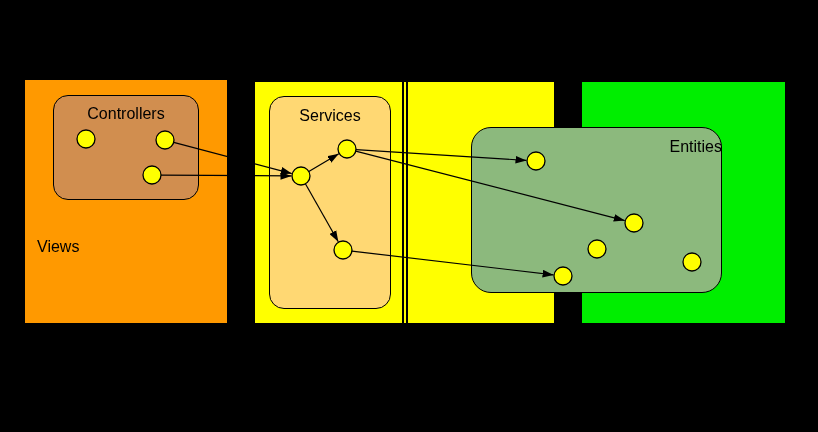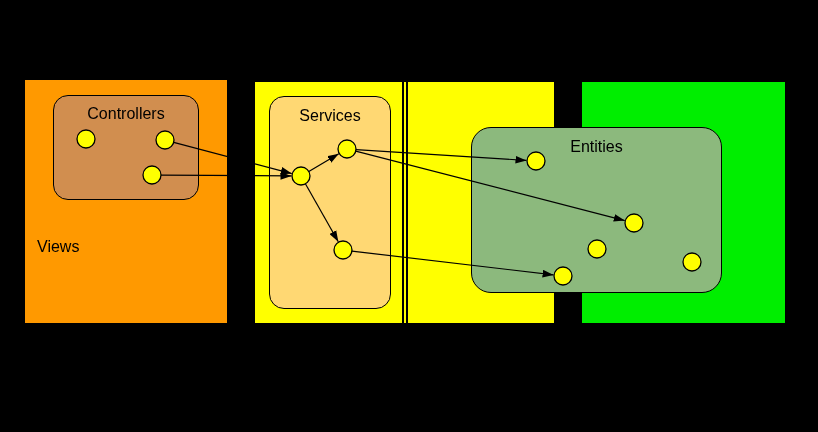--- a/index.html
+++ b/index.html
@@ -39,21 +39,21 @@
   .box-entities    { left: 471px; top: 127px; width: 251px; height: 166px; border-radius: 20px; }
   .label {
     position: absolute;
     color: #000;
     font-size: 16px;
     line-height: 19px;
     white-space: nowrap;
   }
   .label-controllers { left: 53px;  top: 104px; width: 146px; text-align: center; }
   .label-services    { left: 269px; top: 106px; width: 122px; text-align: center; }
-  .label-entities    { left: 471px; top: 137px; width: 251px; text-align: center; }
+  .label-entities    { left: 471px; top: 137px; width: 251px; text-align: right; }
   .label-views       { left: 37px;  top: 237px; }
   svg.graph {
     position: absolute;
     left: 0;
     top: 0;
     pointer-events: none;
   }
 </style>
 </head>
 <body>

